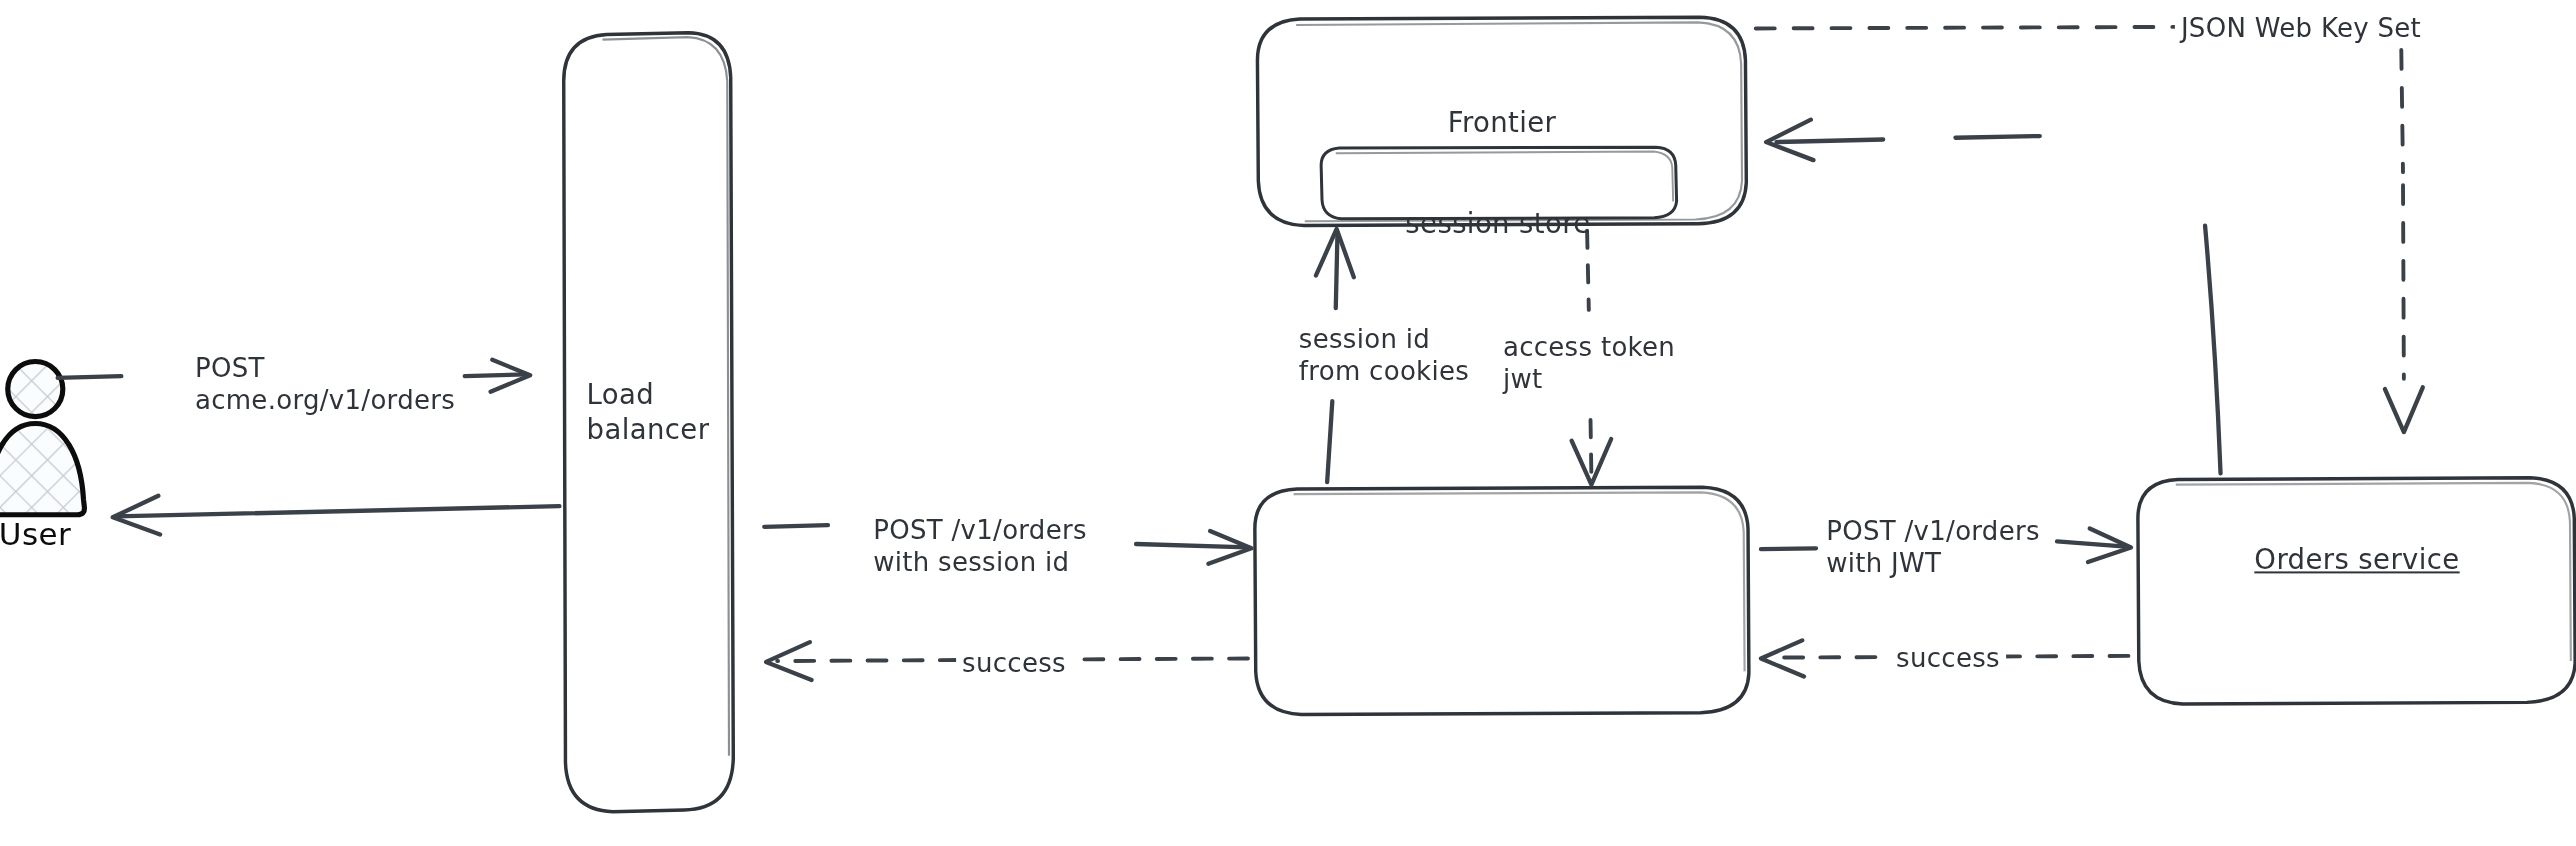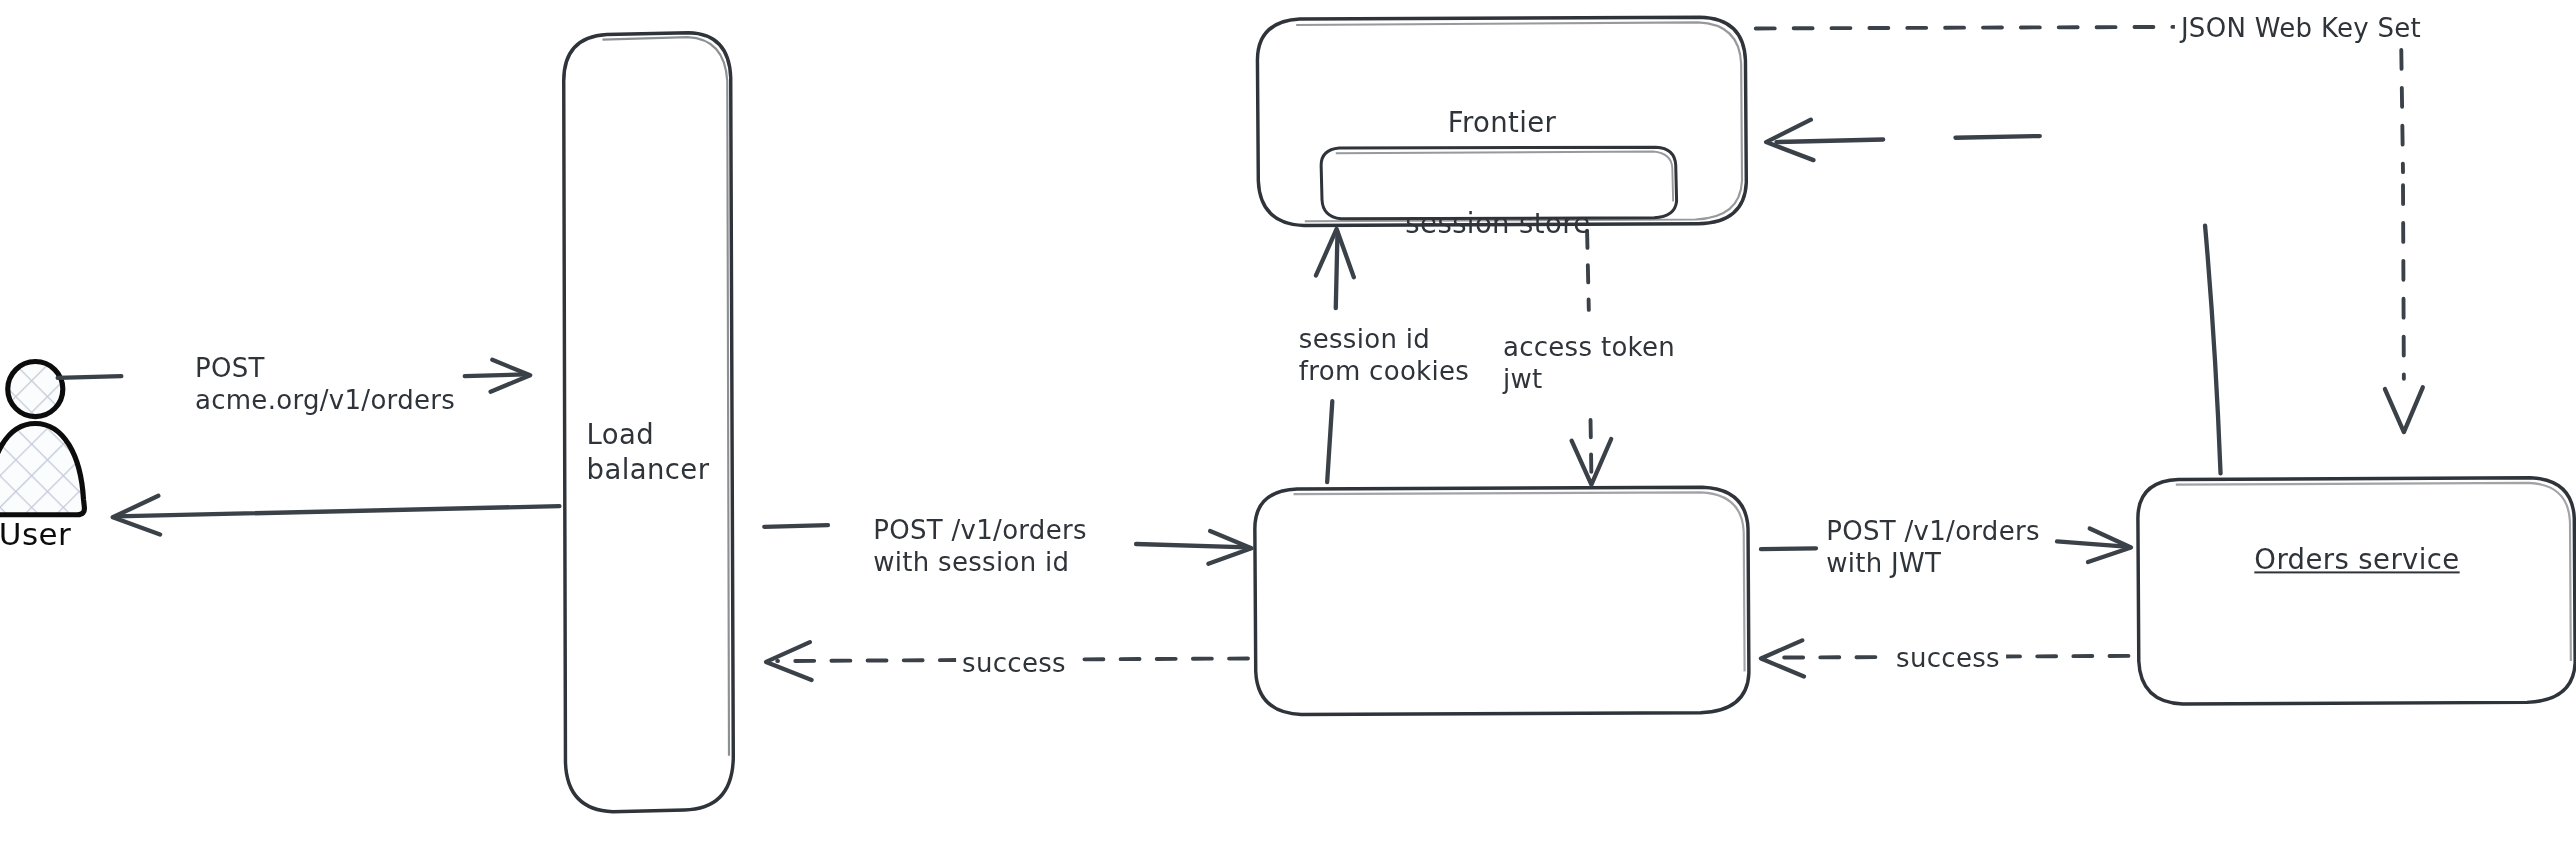--- a/index.html
+++ b/index.html
@@ -167,21 +167,21 @@
     <g>
       <line x1="2040" y1="33" x2="2582" y2="31" stroke="#3b4148" stroke-width="4.5" stroke-dasharray="22 22" stroke-linecap="round"></line>
       <line x1="2790" y1="58" x2="2792" y2="200" stroke="#3b4148" stroke-width="4.5" stroke-dasharray="22 22" stroke-linecap="round"></line>
       <line x1="2792" y1="215" x2="2793" y2="440" stroke="#3b4148" stroke-width="4.5" stroke-dasharray="22 22" stroke-linecap="round"></line>
       <path d="M 2771 452 L 2793 502 L 2815 450" fill="none" stroke="#3b4148" stroke-width="5" stroke-linejoin="round" stroke-linecap="round"></path>
     </g>
   </svg>
 
   <div class="actor-label" style="left:35px; top:516px;">User</div>
 
-  <div class="node-label" style="left:648px; top:452px;">Load
+  <div class="node-label" style="left:648px; top:412px;">Load
 balancer</div>
 
   <div class="node-label" style="left:1502px; top:123px;">Frontier</div>
 
   <div class="node-label" style="left:1498px; top:184px;margin-top:40px;">session store</div>
 
 
   <div class="node-label" style="left:2357px; top:560px;text-decoration:underline;">Orders service</div>
 
   <div class="edge-label" style="left:325px; top:372px;margin-top:12px;">POST

